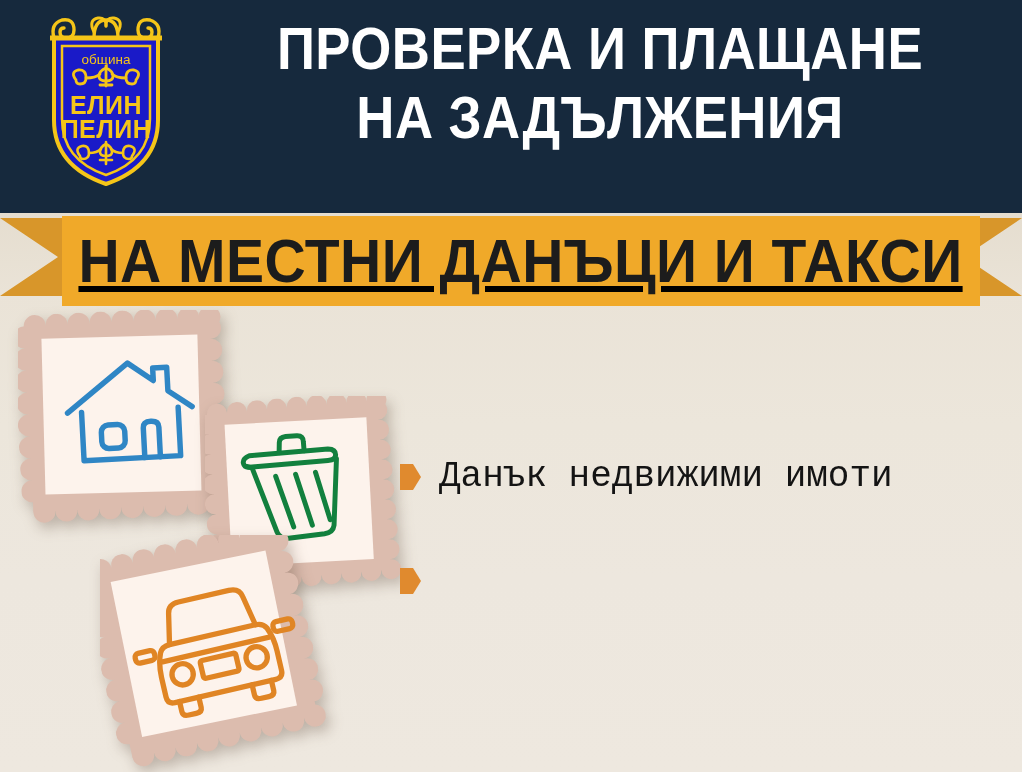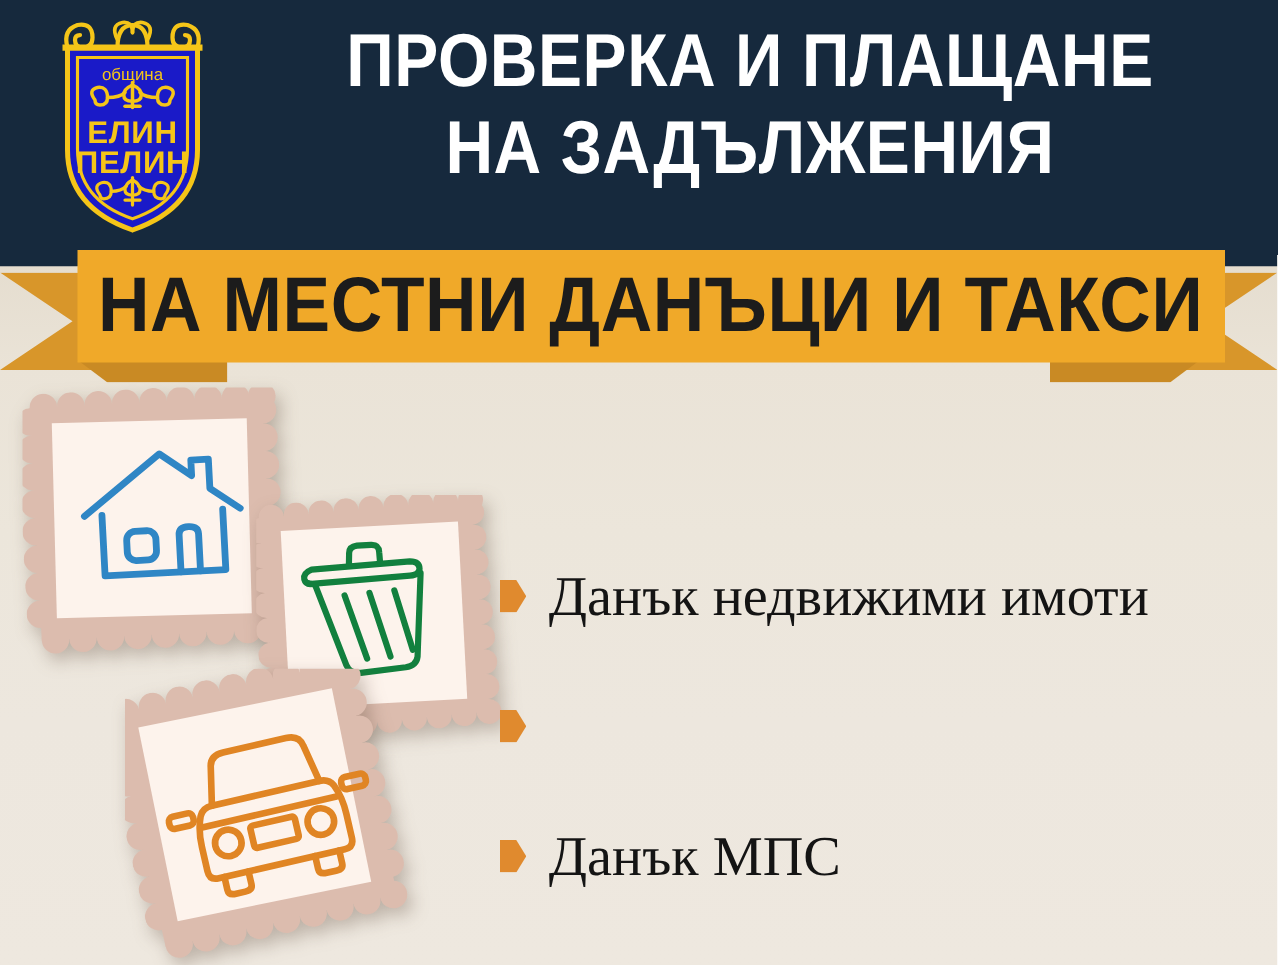--- a/index.html
+++ b/index.html
@@ -97,27 +97,28 @@
     width: 120px;
     height: 18px;
     background: #c98a24;
   }
   .ribbon-fold.left  { left: 62px;  clip-path: polygon(0 0, 100% 0, 100% 100%, 24px 100%); }
   .ribbon-fold.right { right: 62px; clip-path: polygon(0 0, 100% 0, calc(100% - 24px) 100%, 0 100%); }
 
   .ribbon-main {
     position: absolute;
     left: 62px;
-    top: 0px;
+    top: 16px;
     width: 918px;
     height: 90px;
     background: #f0a929;
     display: flex;
     align-items: center;
     justify-content: center;
+    text-decoration: underline;
   }
   .ribbon-text {
     color: #1c1c1c;
     font-family: "Liberation Sans Narrow", "Liberation Sans", sans-serif;
     font-weight: 700;
     font-size: 62px;
     line-height: 1;
     letter-spacing: 0.5px;
     transform: scaleX(0.92);
     white-space: nowrap;
@@ -150,22 +151,22 @@
   }
   .bullet {
     flex: 0 0 auto;
     width: 21px;
     height: 26px;
     margin-right: 18px;
     background: #e08a2e;
     clip-path: polygon(0 0, 62% 0, 100% 50%, 62% 100%, 0 100%);
   }
   .list-label {
-    font-family: Liberation Serif, serif;
-    font-size: 45px;
+    font-family: Liberation Mono, monospace;
+    font-size: 36px;
     color: #141414;
     line-height: 1;
     white-space: nowrap;
   }
 </style>
 </head>
 <body>
 
 <div class="poster">
 
@@ -423,20 +424,16 @@
 
     <div class="list-item">
       <span class="bullet"></span>
       <span class="list-label">Данък недвижими имоти</span>
     </div>
 
     <div class="list-item">
       <span class="bullet"></span>
     </div>
 
-    <div class="list-item">
-      <span class="bullet"></span>
-      <span class="list-label">Данък МПС</span>
-    </div>
 
   </div>
 
 </div>
 
 </body></html>

